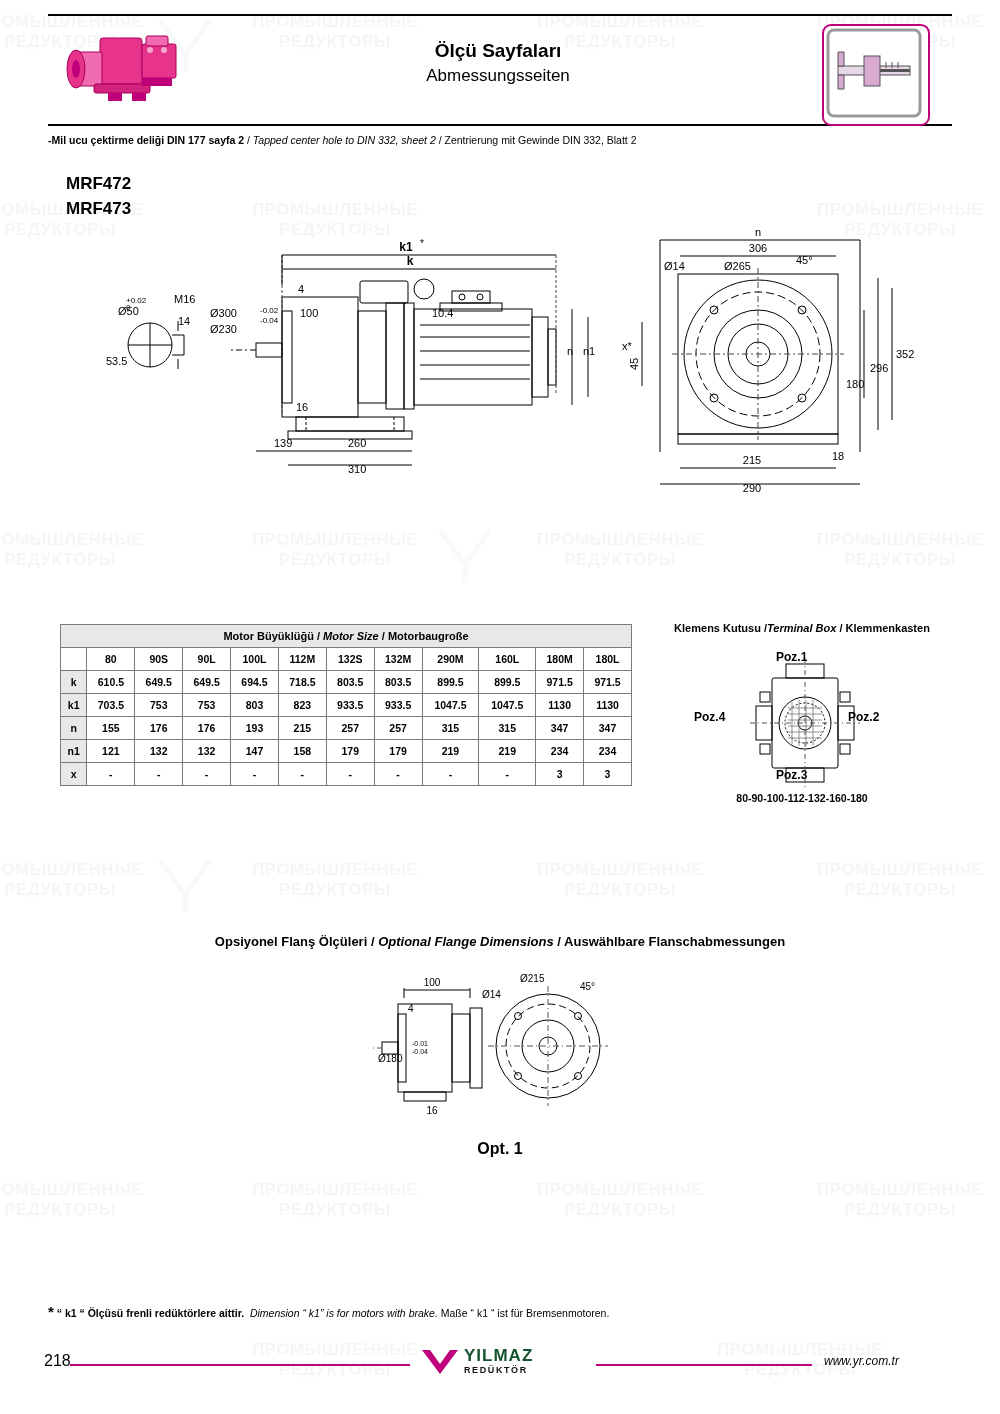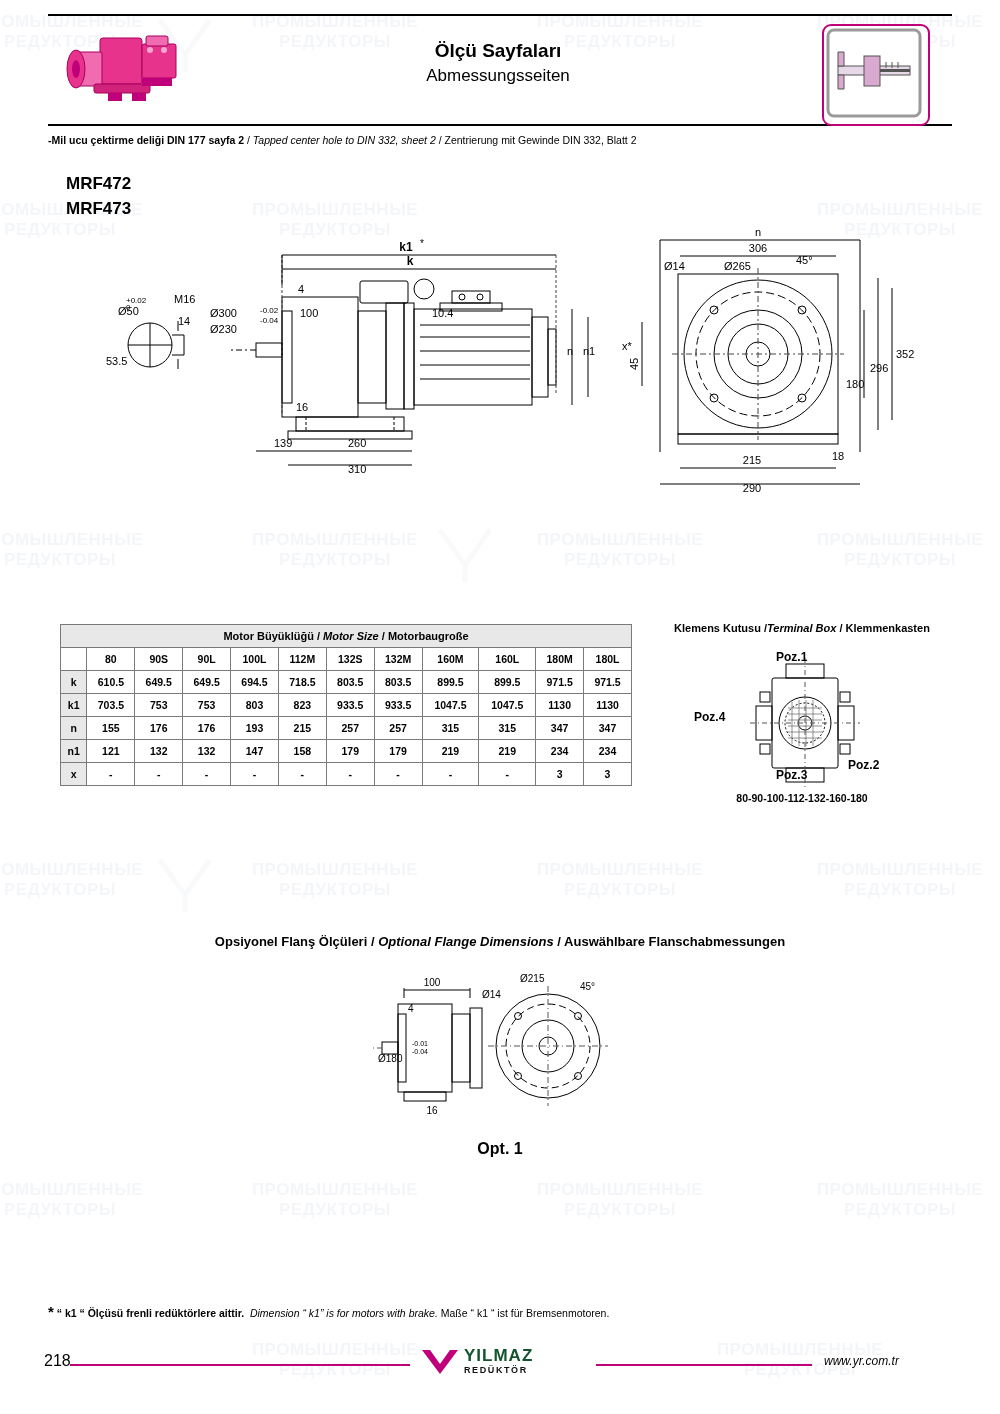--- a/index.html
+++ b/index.html
@@ -350,21 +350,21 @@
     </tr>
     <tr>
       <th></th>
       <th>80</th>
       <th>90S</th>
       <th>90L</th>
       <th>100L</th>
       <th>112M</th>
       <th>132S</th>
       <th>132M</th>
-      <th>160M</th>
+      <th>290M</th>
       <th>160L</th>
       <th>180M</th>
       <th>180L</th>
     </tr>
   </thead>
   <tbody>
     <tr>
       <td>k</td>
       <td>610.5</td>
       <td>649.5</td>
@@ -468,21 +468,21 @@
       <line x1="88" y1="78" x2="122" y2="78"></line>
     <line x1="88" y1="84" x2="122" y2="84"></line>
       <line x1="88" y1="90" x2="122" y2="90"></line>
     <line x1="92" y1="54" x2="92" y2="96"></line>
       <line x1="99" y1="52" x2="99" y2="98"></line>
     <line x1="106" y1="52" x2="106" y2="98"></line>
       <line x1="113" y1="52" x2="113" y2="98"></line>
   </g>
 </svg>
 <div class="poz" style="left:776px;top:650px;">Poz.1</div>
-<div class="poz" style="left:848px;top:710px;margin-top:48px;">Poz.2</div>
+<div class="poz" style="left:848px;top:710px;">Poz.2</div>
 <div class="poz" style="left:776px;top:768px;">Poz.3</div>
 <div class="poz" style="left:694px;top:710px;">Poz.4</div>
 <div id="tb-caption">80-90-100-112-132-160-180</div>
 
 <div id="opt-title">
   <span>Opsiyonel Flanş Ölçüleri</span>
   <span>/</span>
   <i>Optional Flange Dimensions</i>
   <span>/</span>
   <span>Auswählbare Flanschabmessungen</span>

